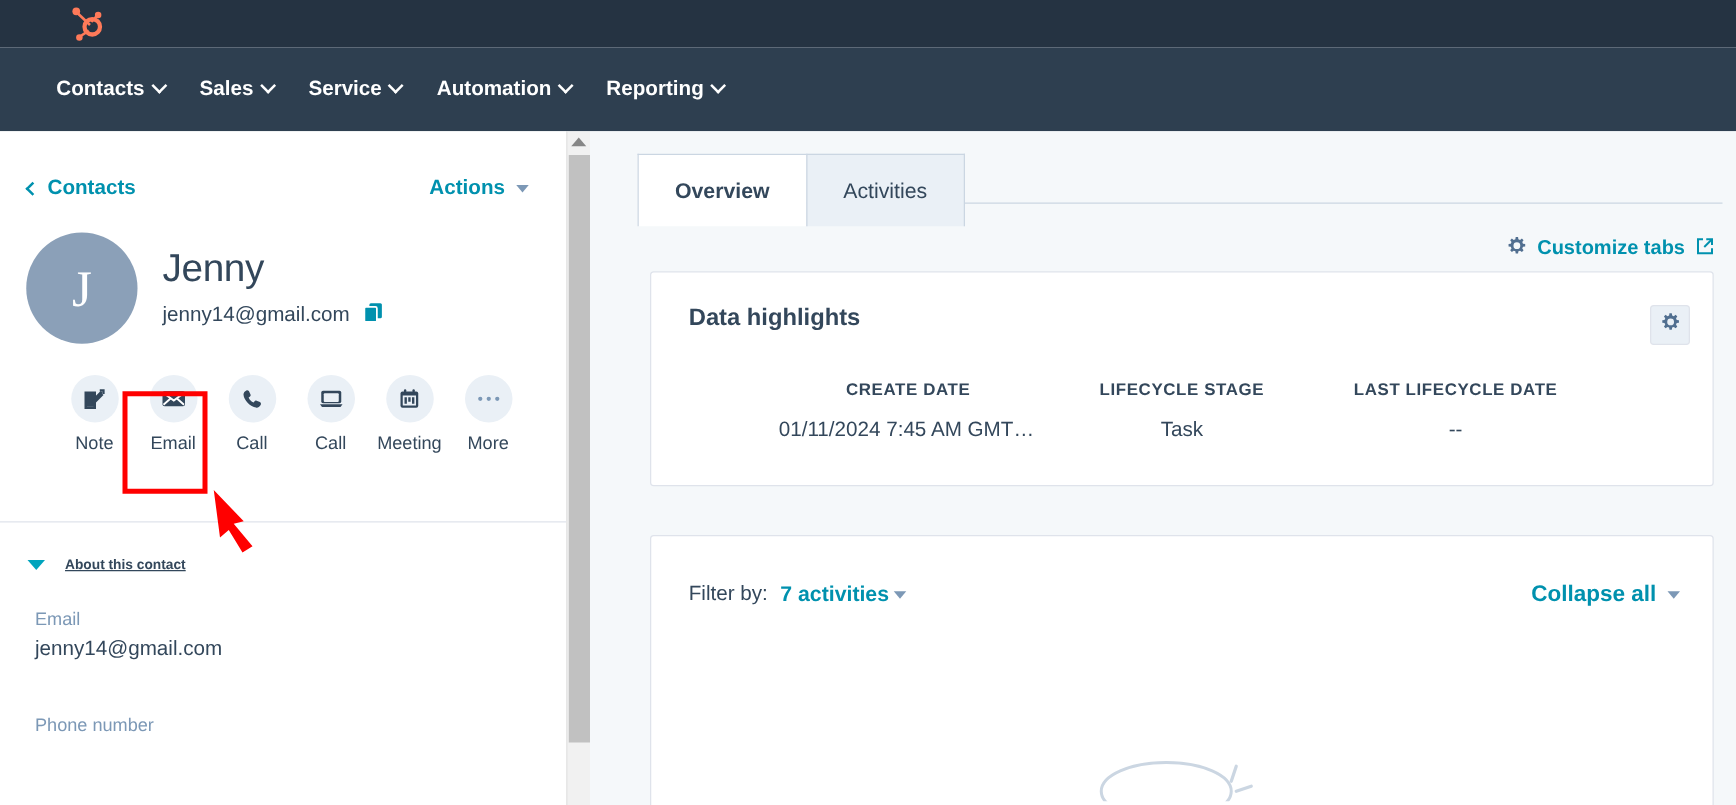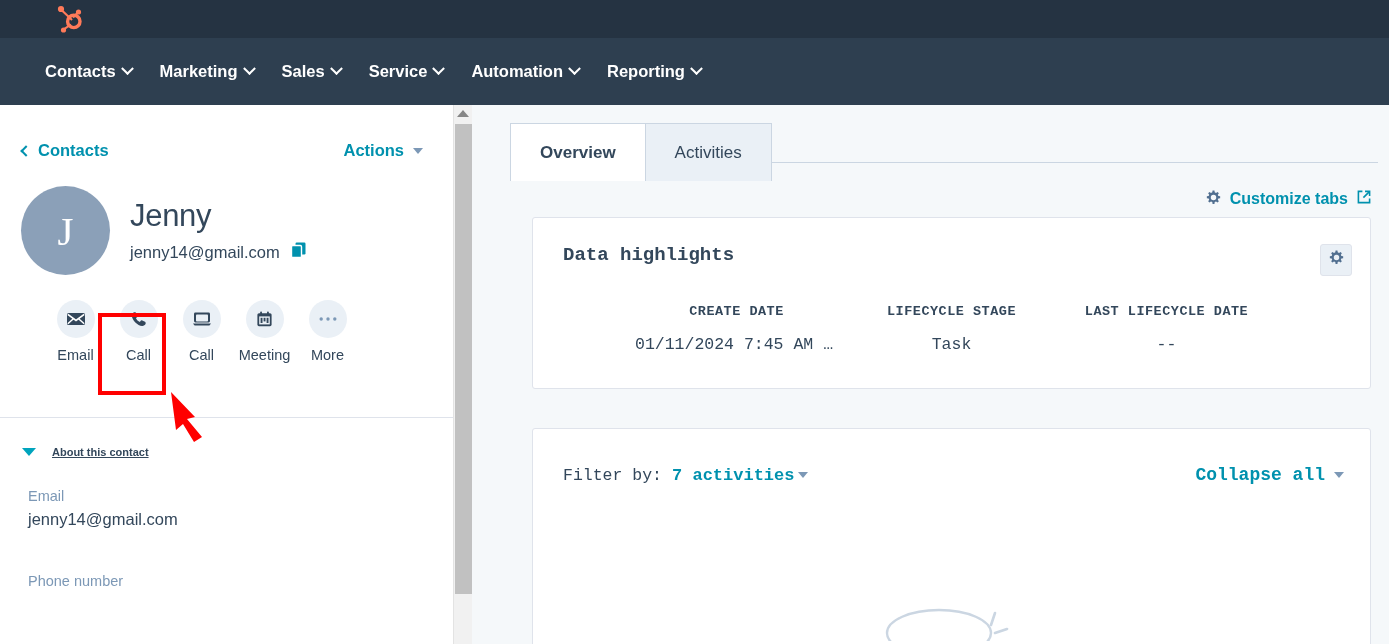--- a/index.html
+++ b/index.html
@@ -171,22 +171,21 @@
   .customize {
     display: flex; align-items: center; justify-content: flex-end;
     gap: 9px; padding-right: 18px; height: 36px;
   }
   .customize-link {
     display: flex; align-items: center; gap: 9px;
     color: #0091ae; font-size: 16px; font-weight: bold; cursor: pointer;
   }
   .card {
     background: #ffffff; border: 1px solid #dfe3eb; border-radius: 3px;
-    margin: 0 18px 0 60px;
-    font-family: Liberation Mono, monospace;
+    margin: 0 18px 0 48px;
   }
   .card-head {
     display: flex; align-items: flex-start; justify-content: space-between;
     padding: 26px 18px 0 30px;
   }
   .card-title { font-size: 19px; font-weight: bold; color: #33475b; }
   .gear-btn {
     width: 32px; height: 32px; border-radius: 3px;
     background: #eaf0f6; border: 1px solid #dfe3eb;
     display: flex; align-items: center; justify-content: center;
@@ -257,24 +256,20 @@
       </svg>
     </div>
   </div>
 
   <div class="navbar">
     <div class="nav-item">
       <span>Contacts</span>
       <i class="chev"></i>
     </div>
     <div class="nav-item">
-      <span>Marketing</span>
-      <i class="chev"></i>
-    </div>
-    <div class="nav-item">
       <span>Sales</span>
       <i class="chev"></i>
     </div>
     <div class="nav-item">
       <span>Service</span>
       <i class="chev"></i>
     </div>
     <div class="nav-item">
       <span>Automation</span>
       <i class="chev"></i>
@@ -313,20 +308,32 @@
                 <rect x="4.5" y="0.5" width="10" height="12" rx="1.2" fill="#0091ae"></rect>
                 <rect x="0.5" y="3.5" width="10" height="12" rx="1.2" fill="#0091ae" stroke="#ffffff" stroke-width="1.4"></rect>
               </svg>
             </span>
           </div>
         </div>
       </div>
 
       <div class="actionrow">
 
+        <div class="act">
+          <div class="act-circle">
+            <svg width="19" height="19" viewBox="0 0 19 19">
+              <path d="M13.8 2.2 H16.8 V5.2" fill="none" stroke="#33475b" stroke-width="1.8"></path>
+              <path d="M2.6 4.2 h7.2 v12 h-7.2z" fill="none" stroke="#33475b" stroke-width="2"></path>
+              <path d="M6.4 12.4 l9-9" stroke="#33475b" stroke-width="2"></path>
+              <path d="M3.2 5 h6 v10.4 h-6z" fill="#33475b"></path>
+              <path d="M7.2 11.6 l7.6-7.6 2 2 -7.6 7.6z" fill="#33475b"></path>
+            </svg>
+          </div>
+          <div class="act-label">Note</div>
+        </div>
 
         <div class="act">
           <div class="act-circle">
             <svg width="20" height="16" viewBox="0 0 20 16">
               <rect x="1" y="2" width="18" height="12" rx="1.6" fill="#33475b"></rect>
               <path d="M1.8 3.4 L10 9.4 L18.2 3.4" fill="none" stroke="#ffffff" stroke-width="1.7"></path>
               <path d="M1.8 12.8 L7.4 7.8 M18.2 12.8 L12.6 7.8" fill="none" stroke="#ffffff" stroke-width="1.5"></path>
             </svg>
           </div>
           <div class="act-label">Email</div>

